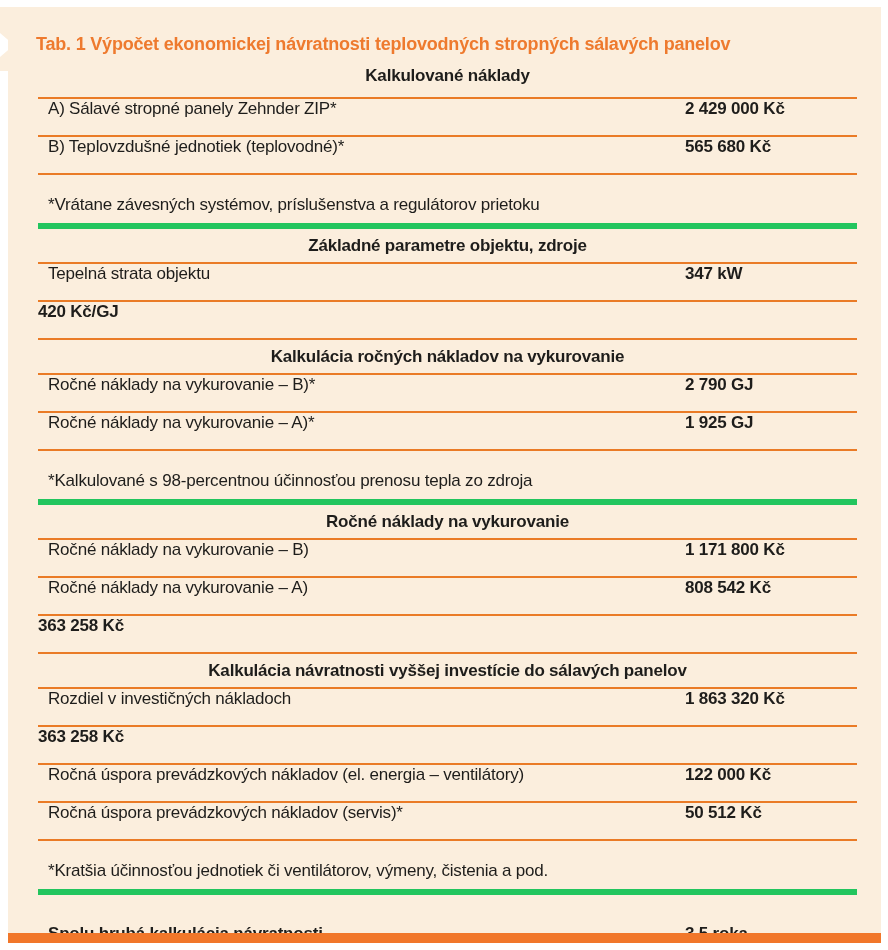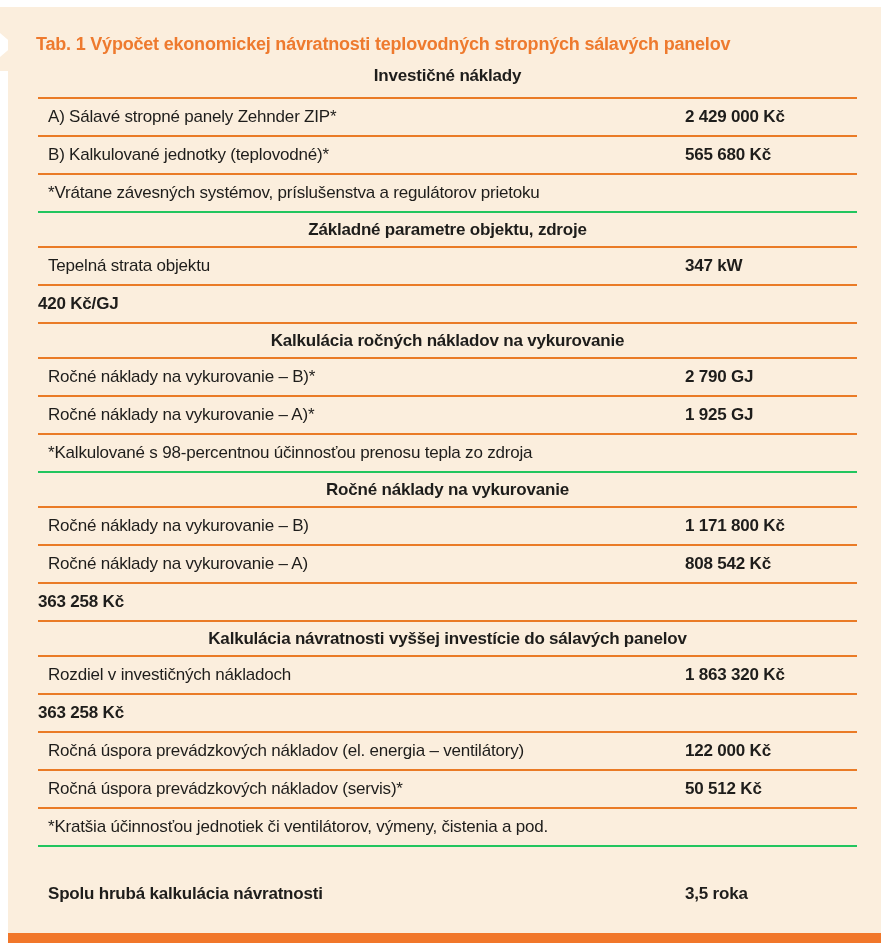--- a/index.html
+++ b/index.html
@@ -68,63 +68,64 @@
     display: flex;
     align-items: center;
     justify-content: center;
     border-bottom: 2px solid #ea7b26;
     font-weight: 700;
   }
   .sec-header.first { min-height: 42px; }
 
   .row {
     display: flex;
-    align-items: center;
+    align-items: flex-start;
     min-height: 36px;
     border-bottom: 2px solid #ea7b26;
   }
   .row .lbl {
     flex: none;
     box-sizing: border-box;
     width: 647px;
     padding-left: 10px;
   }
   .row .val { flex: none; white-space: nowrap; font-weight: bold; }
 
   .note {
     display: flex;
     align-items: center;
     min-height: 36px;
-    border-bottom: 2px solid #22c55e;
+    border-bottom: 6px solid #22c55e;
     padding-left: 10px;
+    margin-top: 12px;
   }
 
   .row.total { border-bottom: none; font-weight: 700; margin-top: 29px; }
 </style>
 </head>
 <body>
 
 <div class="stage">
 
   <div class="tab-ext"></div>
   <div class="notch"></div>
 
   <div class="panel">
 
     <div class="caption">Tab. 1 Výpočet ekonomickej návratnosti teplovodných stropných sálavých panelov</div>
 
     <div class="content">
 
-      <div class="sec-header first">Investičné náklady</div>
+      <div class="sec-header first">Kalkulované náklady</div>
       <div class="row">
         <span class="lbl">A) Sálavé stropné panely Zehnder ZIP*</span>
         <span class="val">2 429 000 Kč</span>
       </div>
       <div class="row">
-        <span class="lbl">B) Kalkulované jednotky (teplovodné)*</span>
+        <span class="lbl">B) Teplovzdušné jednotiek (teplovodné)*</span>
         <span class="val">565 680 Kč</span>
       </div>
       <div class="note">*Vrátane závesných systémov, príslušenstva a regulátorov prietoku</div>
 
       <div class="sec-header">Základné parametre objektu, zdroje</div>
       <div class="row">
         <span class="lbl">Tepelná strata objektu</span>
         <span class="val">347 kW</span>
       </div>
       <div class="row">

